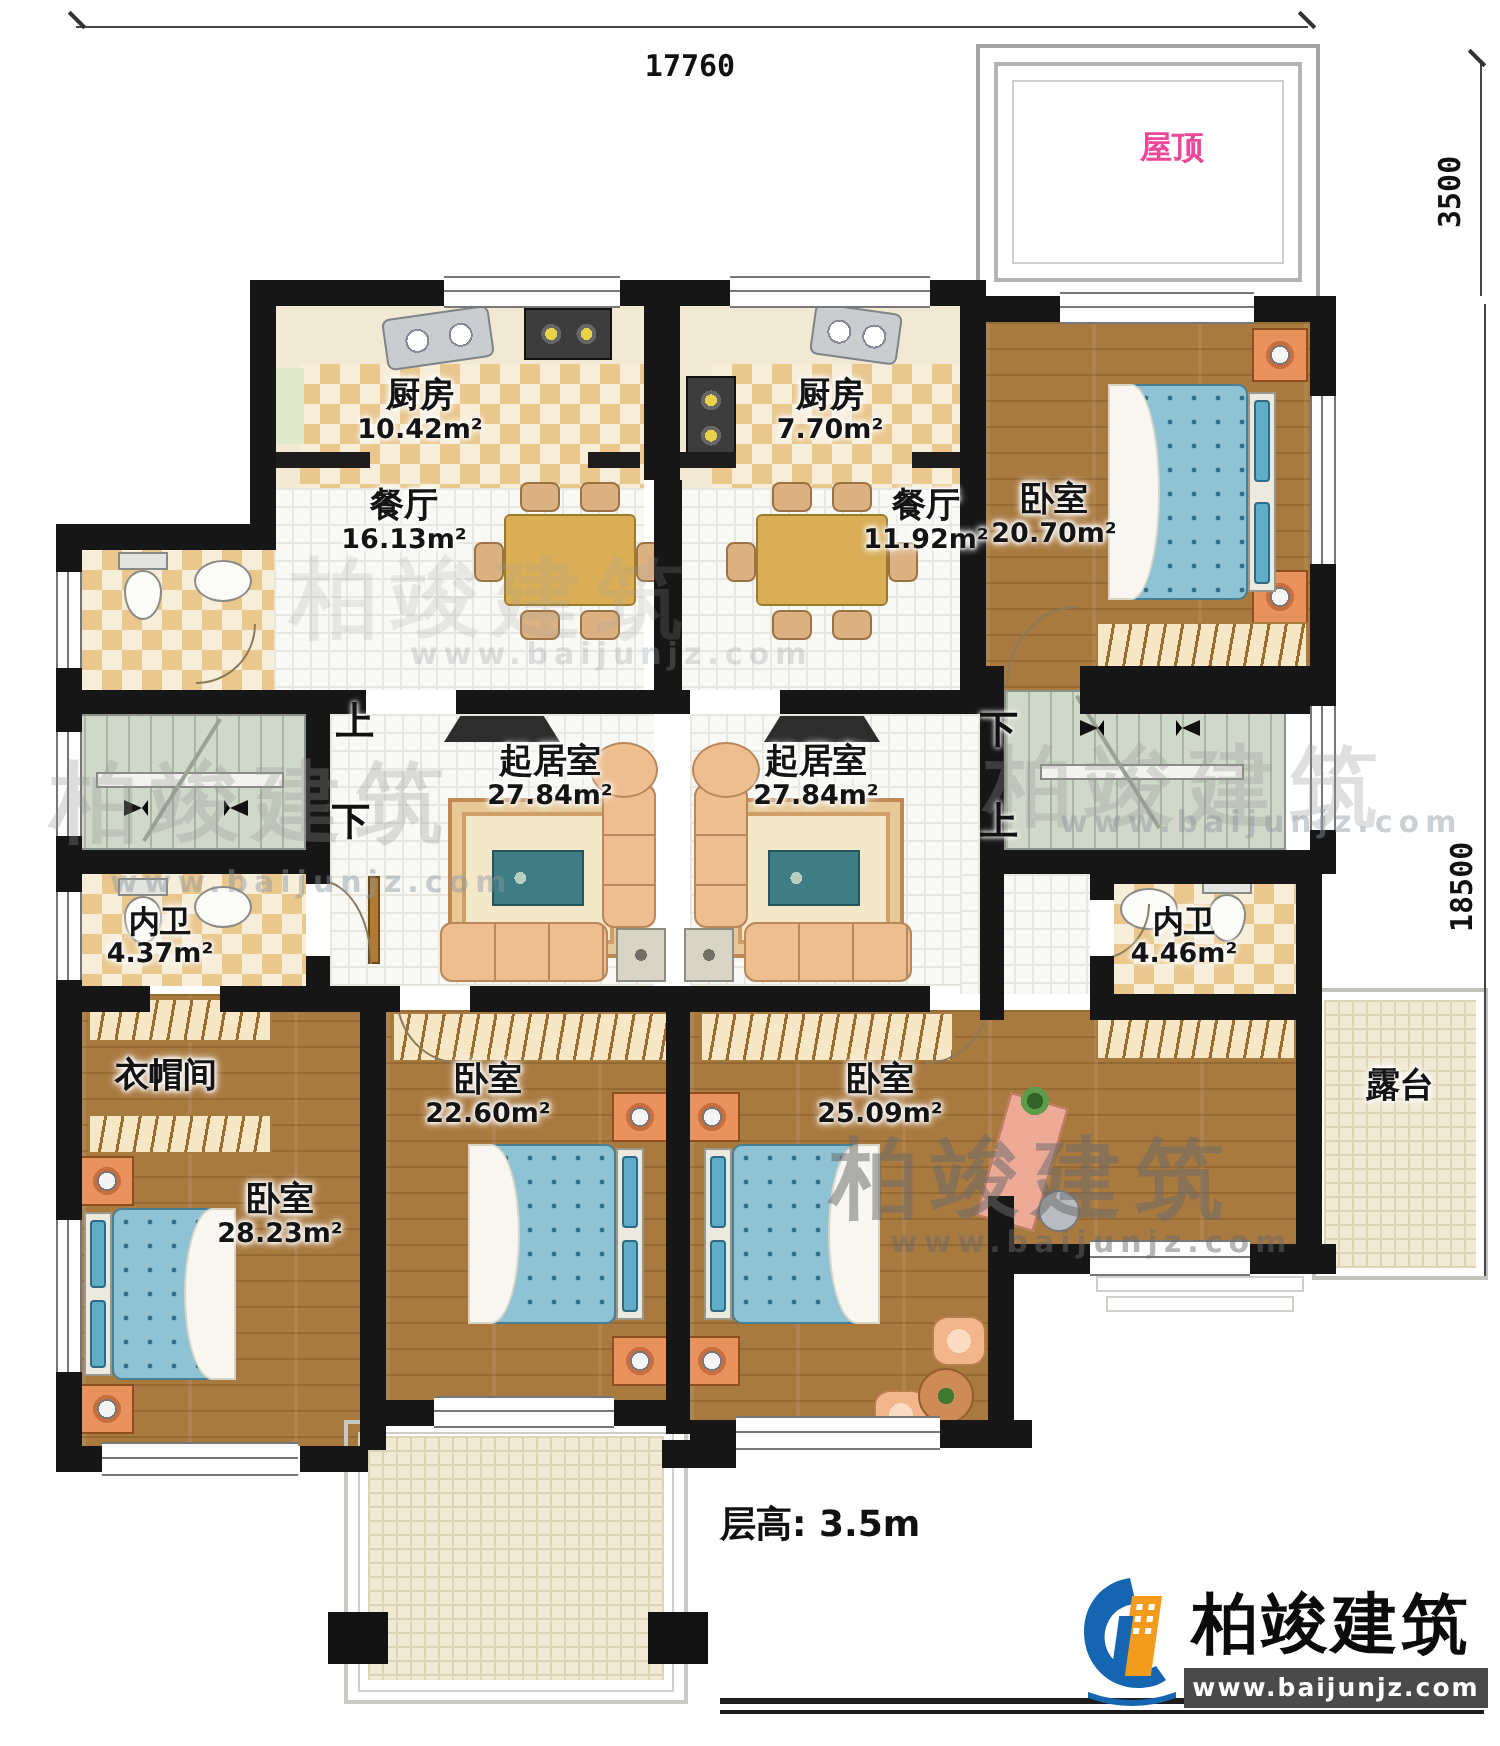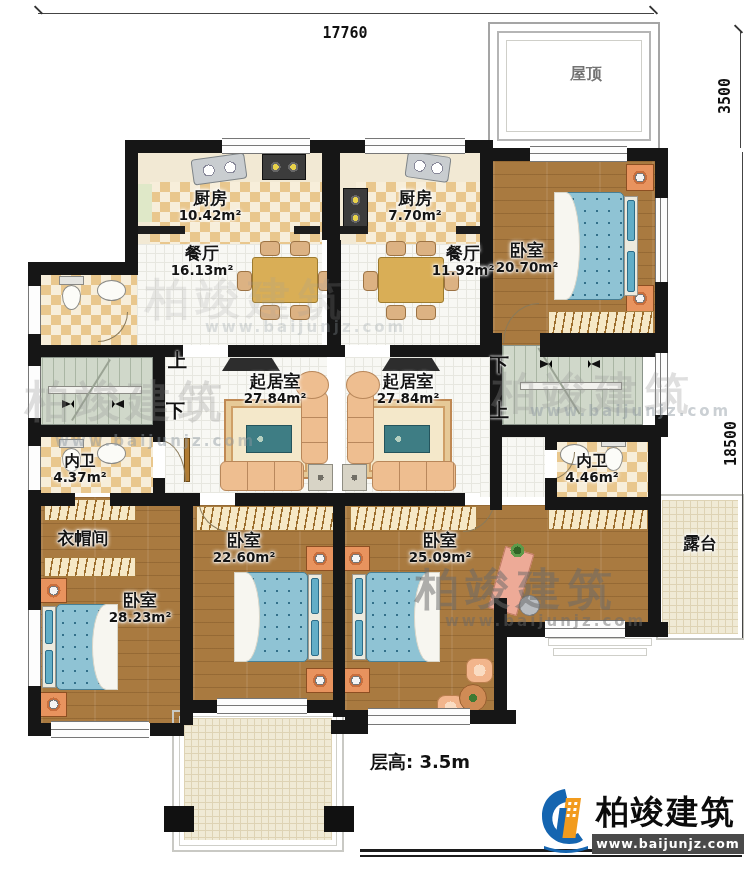--- a/index.html
+++ b/index.html
@@ -68,21 +68,21 @@
   .updown{z-index:14;font-size:19px;font-weight:bold;color:#111;text-shadow:0 0 2px #fff,0 0 3px #fff;}
   .wm{z-index:13;font-weight:bold;color:rgba(150,150,150,.30);font-size:44px;letter-spacing:7px;white-space:nowrap;}
   .wmu{z-index:13;font-weight:bold;font-size:15px;letter-spacing:3px;color:rgba(140,150,160,.45);white-space:nowrap;}
   .wm.dark{color:rgba(105,105,105,.52);} .wmu.dark{color:rgba(105,105,105,.48);}
   
   .ftext{z-index:20;font-weight:bold;color:#111;font-size:18px;}
   .ftitle{z-index:20;font-weight:bold;color:#0b0b0b;font-size:38px;letter-spacing:1px;}
   .uline{z-index:19;background:#1c1c1c;}
   .brand{z-index:21;font-weight:bold;color:#0b0b0b;font-size:33px;letter-spacing:2px;}
   .urlbar{z-index:22;background:#4a4a4a;color:#fff;font-weight:bold;font-size:12.5px;letter-spacing:1px;text-align:center;line-height:20px;}
-  .rooflbl{z-index:14;font-weight:bold;font-size:16px;color:#737373;text-align:center;}
+  .rooflbl{z-index:14;font-weight:bold;font-size:16px;color:#ec4899;text-align:center;}
 </style>
 </head>
 <body>
 
 <div id="plan">
 
   <div class="dimline" style="left:38px;top:13px;width:616px;height:1px"></div>
   <div class="tick" style="left:33px;top:9px"></div>
   <div class="tick" style="left:648px;top:9px"></div>
   <div class="dimtext" style="left:290px;top:24px;width:110px">17760</div>
@@ -348,21 +348,21 @@
 
   <div class="wm" style="left:25px;top:372px">柏竣建筑</div>
   <div class="wmu" style="left:55px;top:432px">www.baijunjz.com</div>
   <div class="wm" style="left:492px;top:364px">柏竣建筑</div>
   <div class="wmu" style="left:530px;top:402px">www.baijunjz.com</div>
   <div class="wm dark" style="left:415px;top:560px">柏竣建筑</div>
   <div class="wmu dark" style="left:445px;top:612px">www.baijunjz.com</div>
   <div class="wm" style="left:145px;top:270px;color:rgba(160,160,160,.20)">柏竣建筑</div>
   <div class="wmu" style="left:205px;top:318px;color:rgba(150,158,165,.30)">www.baijunjz.com</div>
 
-  <div class="ftext" style="left:370px;top:750px;width:280px">层高: 3.5m</div>
+  <div class="ftext" style="left:360px;top:750px;width:280px">层高: 3.5m</div>
   <div class="uline" style="left:360px;top:849px;width:382px;height:3px"></div>
   <div class="uline" style="left:360px;top:855px;width:382px;height:2px"></div>
 
   <div style="left:538px;top:784px;width:54px;height:70px;z-index:21">
     <svg width="54" height="70" viewBox="0 0 54 70" xmlns="http://www.w3.org/2000/svg">
       <path d="M27 5 C13 7 4 18 4 32 c0 16 12 28 27 28 5 0 10-1 14-4 l-5-7 c-7 4-16 3-21-3 -7-7-6-19 2-25 3-2 6-3 9-3 z" fill="#1565b0"></path>
       <g transform="skewX(-8) translate(8,0)">
         <rect x="22" y="14" width="15" height="40" fill="#f29b1d"></rect>
         <rect x="17" y="24" width="7" height="30" fill="#1565b0"></rect>
         <rect x="25" y="18" width="3" height="3" fill="#fff"></rect>

